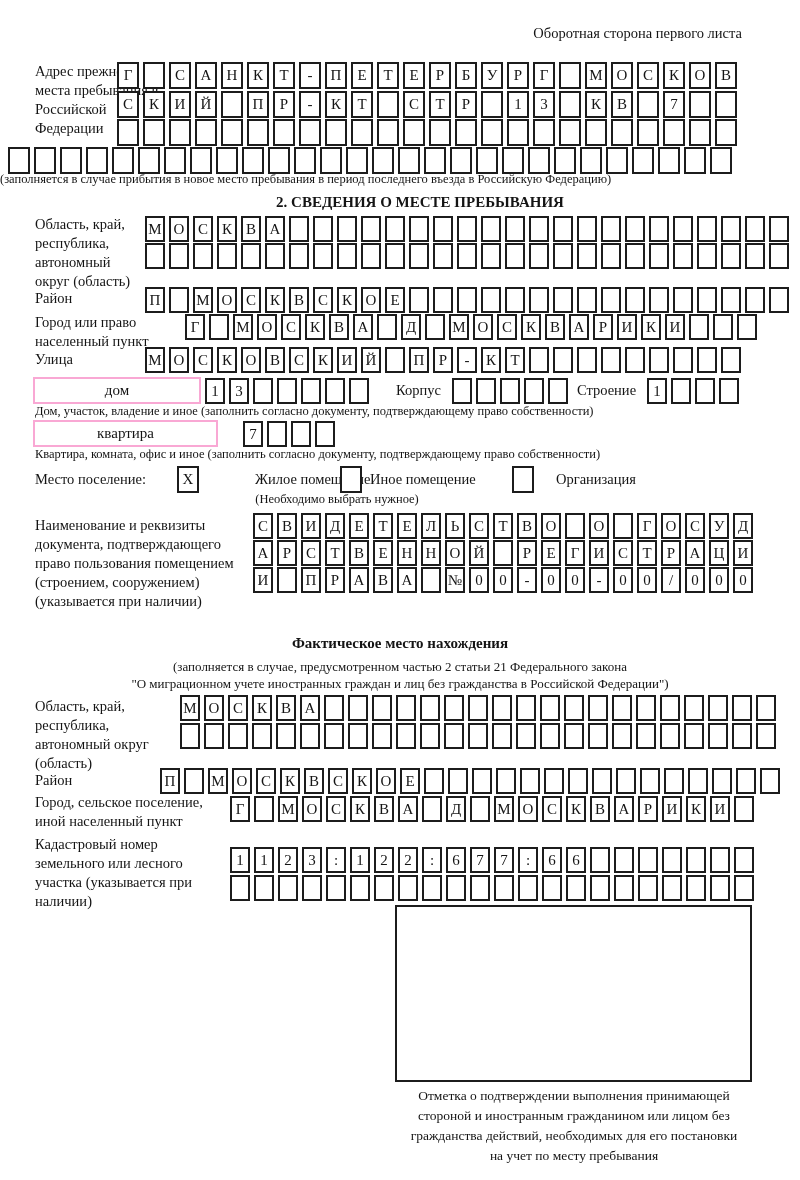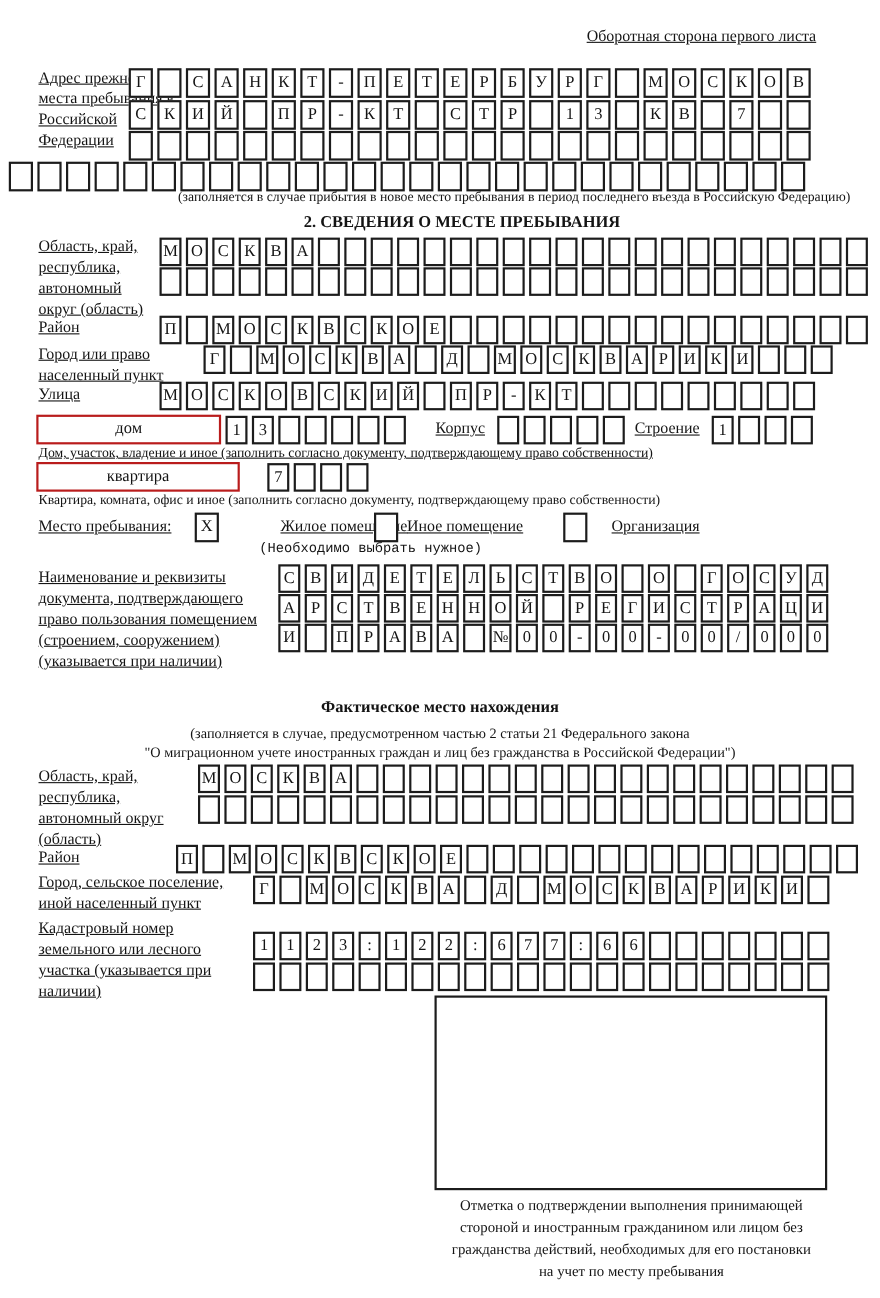--- a/index.html
+++ b/index.html
@@ -2,34 +2,34 @@
 <html><head>
 <meta charset="utf-8">
 <style>
   html,body{margin:0;padding:0;}
   body{
     width:800px;height:1180px;background:#ffffff;position:relative;
     font-family:"Liberation Serif","DejaVu Serif",serif;color:#141414;
     overflow:hidden;
   }
   .abs{position:absolute;}
-  .lbl{font-size:14.5px;line-height:19px;text-decoration:underline;}
+  .lbl{font-size:14.5px;line-height:19px;}
   .cap{font-size:12.5px;white-space:nowrap;}
-  .cap-c{font-size:12.5px;white-space:nowrap;text-align:right;left:0;width:773px;}
+  .cap-c{font-size:12.5px;white-space:nowrap;text-align:left;left:0;width:773px;}
   .ttl{font-weight:bold;font-size:15px;text-align:center;left:0;width:800px;white-space:nowrap;}
   .note13{font-size:13px;text-align:center;left:0;width:800px;white-space:nowrap;}
   .cells{display:flex;gap:4px;}
   .cell{
     box-sizing:border-box;flex:0 0 auto;width:20px;height:26px;
     border:2px solid #1c1c1c;background:#fff;text-align:center;
     font-size:15px;line-height:22px;overflow:hidden;
   }
   .lg .cell{width:22px;height:27px;line-height:23px;}
   .fieldbox{
-    box-sizing:border-box;border:2px solid #b91c1c;height:27px;
+    box-sizing:border-box;border:2px solid #f9a8d4;height:27px;
     text-align:center;font-size:15px;line-height:23px;background:#fff;
   }
   .cb{
     box-sizing:border-box;width:22px;height:27px;border:2px solid #1c1c1c;
     text-align:center;font-size:15px;line-height:23px;background:#fff;
   }
   .stamp{box-sizing:border-box;border:2px solid #1c1c1c;background:#fff;}
   .stampnote{font-size:13.5px;line-height:20px;text-align:center;}
 </style>
 </head>
@@ -316,39 +316,39 @@
     <span class="cell"></span>
     <span class="cell"></span>
   </div>
 <div class="abs lbl" style="left:577px;top:381px;">Строение</div>
 <div class="abs cells" style="left:647px;top:378px;">
     <span class="cell">1</span>
     <span class="cell"></span>
     <span class="cell"></span>
     <span class="cell"></span>
   </div>
-<div class="abs cap" style="left:35px;top:404px;text-decoration:underline;">Дом, участок, владение и иное (заполнить согласно документу, подтверждающему право собственности)</div>
+<div class="abs cap" style="left:35px;top:404px;">Дом, участок, владение и иное (заполнить согласно документу, подтверждающему право собственности)</div>
 
 <div class="abs fieldbox" style="left:33px;top:420px;width:185px;">квартира</div>
 <div class="abs cells" style="left:243px;top:421px;">
     <span class="cell">7</span>
     <span class="cell"></span>
     <span class="cell"></span>
     <span class="cell"></span>
   </div>
 <div class="abs cap" style="left:35px;top:447px;">Квартира, комната, офис и иное (заполнить согласно документу, подтверждающему право собственности)</div>
 
-<div class="abs lbl" style="left:35px;top:470px;">Место пребывания:</div>
+<div class="abs lbl" style="left:35px;top:470px;">Место поселение:</div>
 <div class="abs cb" style="left:177px;top:466px;">X</div>
 <div class="abs lbl" style="left:207px;top:470px;margin-left:48px;">Жилое помещение</div>
 <div class="abs cb" style="left:340px;top:466px;"></div>
 <div class="abs lbl" style="left:370px;top:470px;">Иное помещение</div>
 <div class="abs cb" style="left:512px;top:466px;"></div>
 <div class="abs lbl" style="left:556px;top:470px;">Организация</div>
-<div class="abs cap" style="left:37px;top:492px;width:600px;text-align:center;font-family:Liberation Mono, monospace;">(Необходимо выбрать нужное)</div>
+<div class="abs cap" style="left:37px;top:492px;width:600px;text-align:center;">(Необходимо выбрать нужное)</div>
 
 <div class="abs lbl" style="left:35px;top:516px;width:212px;">Наименование и реквизиты документа, подтверждающего право пользования помещением (строением, сооружением) (указывается при наличии)</div>
 <div class="abs cells" style="left:253px;top:513px;">
     <span class="cell">С</span>
     <span class="cell">В</span>
     <span class="cell">И</span>
     <span class="cell">Д</span>
     <span class="cell">Е</span>
     <span class="cell">Т</span>
     <span class="cell">Е</span>

